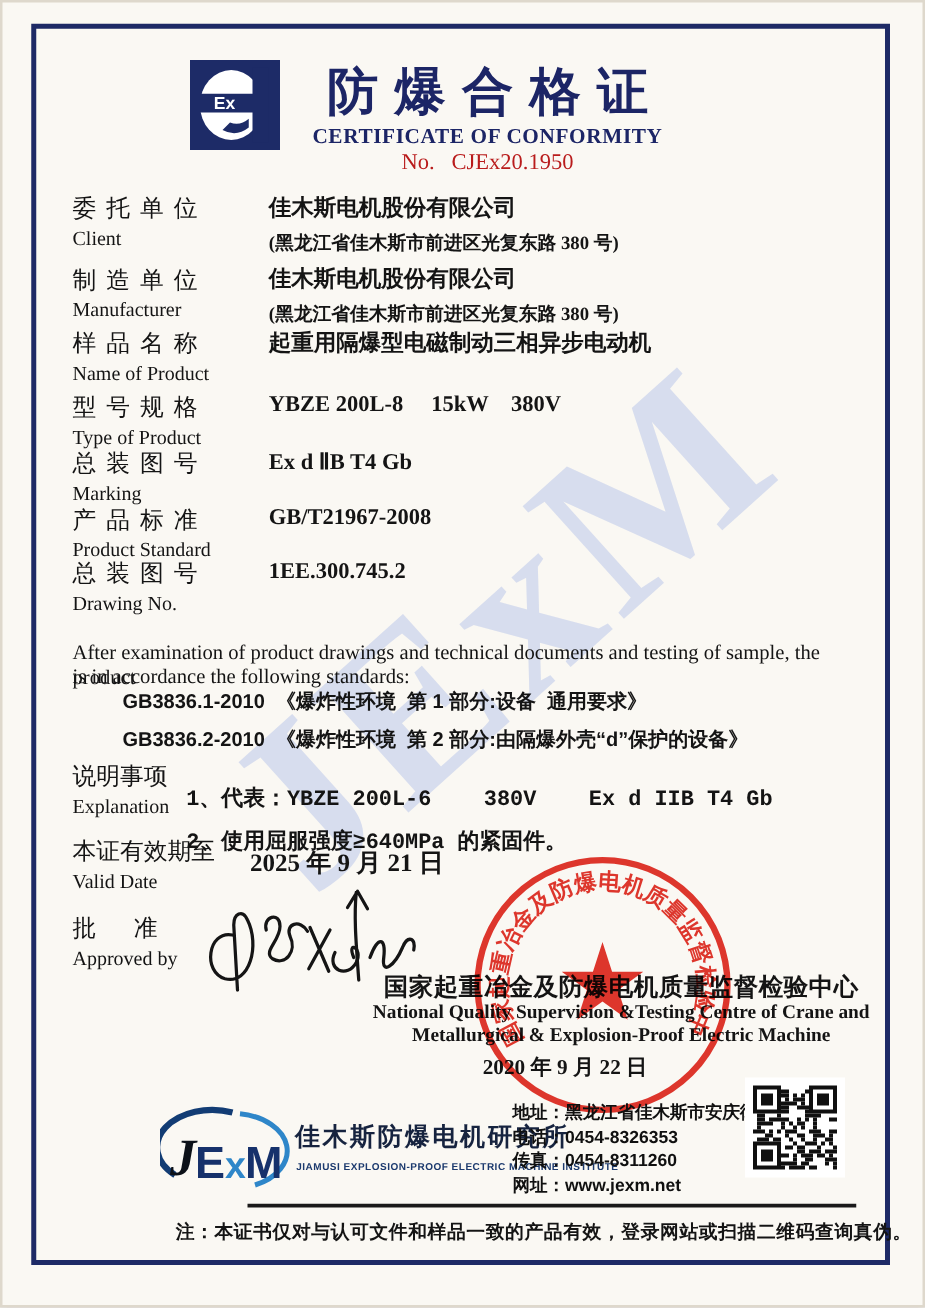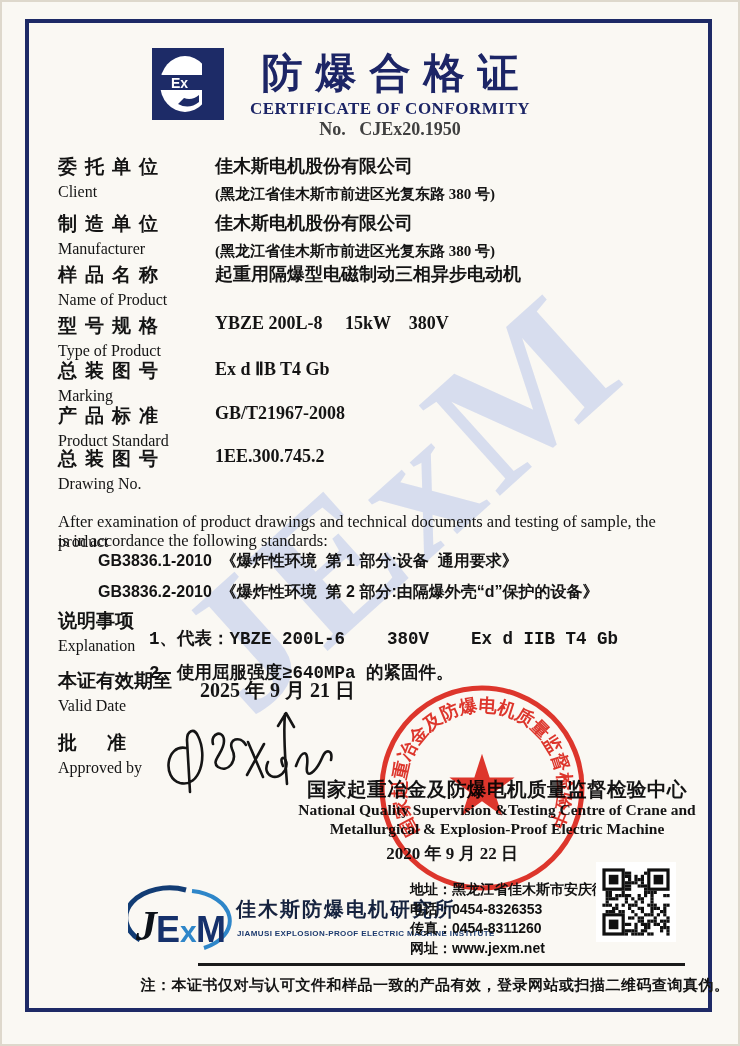--- a/index.html
+++ b/index.html
@@ -17,25 +17,25 @@
     pointer-events:none;user-select:none;
   }
   .abs{position:absolute;}
   
   .ex-logo{left:152px;top:48px;}
   .title{left:235px;top:46px;width:310px;text-align:center;font-family:"Liberation Serif",serif;
          font-size:41px;font-weight:bold;color:#1c2566;letter-spacing:13px;text-indent:13px;white-space:nowrap;}
   .subtitle{left:210px;top:99px;width:360px;text-align:center;font-family:"Liberation Serif",serif;
             font-size:17px;font-weight:bold;color:#1c2566;letter-spacing:.5px;}
   .certno{left:210px;top:119px;width:360px;text-align:center;font-family:"Liberation Serif",serif;
-          font-size:18px;font-weight:700;color:#404040;white-space:pre;}
+          font-size:18px;font-weight:400;color:#b91c1c;white-space:pre;}
   
   .field{position:absolute;left:58px;right:36px;display:flex;}
   .flabel{width:157px;flex:0 0 157px;}
-  .cnl{font-size:19px;font-weight:bold;letter-spacing:8px;white-space:nowrap;}
+  .cnl{font-size:19px;font-weight:normal;letter-spacing:8px;white-space:nowrap;}
   .cnl.nsp{letter-spacing:0;}
   .cnl.wide{letter-spacing:30px;}
   .enl{font-family:"Liberation Serif",serif;font-size:16px;margin-top:3px;}
   .fval{flex:1;}
   .v1{font-family:"Liberation Serif",serif;font-size:18px;font-weight:bold;white-space:pre;}
   .v2{font-family:"Liberation Serif",serif;font-size:15px;font-weight:bold;margin-top:7px;white-space:pre;}
   
   .stmt-cn{left:57px;top:487px;font-size:19px;font-weight:bold;letter-spacing:1.5px;white-space:nowrap;}
   .stmt-en{left:58px;right:40px;font-family:"Liberation Serif",serif;font-size:16.5px;}
   .std{left:98px;font-family:Liberation Sans, sans-serif;font-size:16px;font-weight:600;white-space:pre;}

